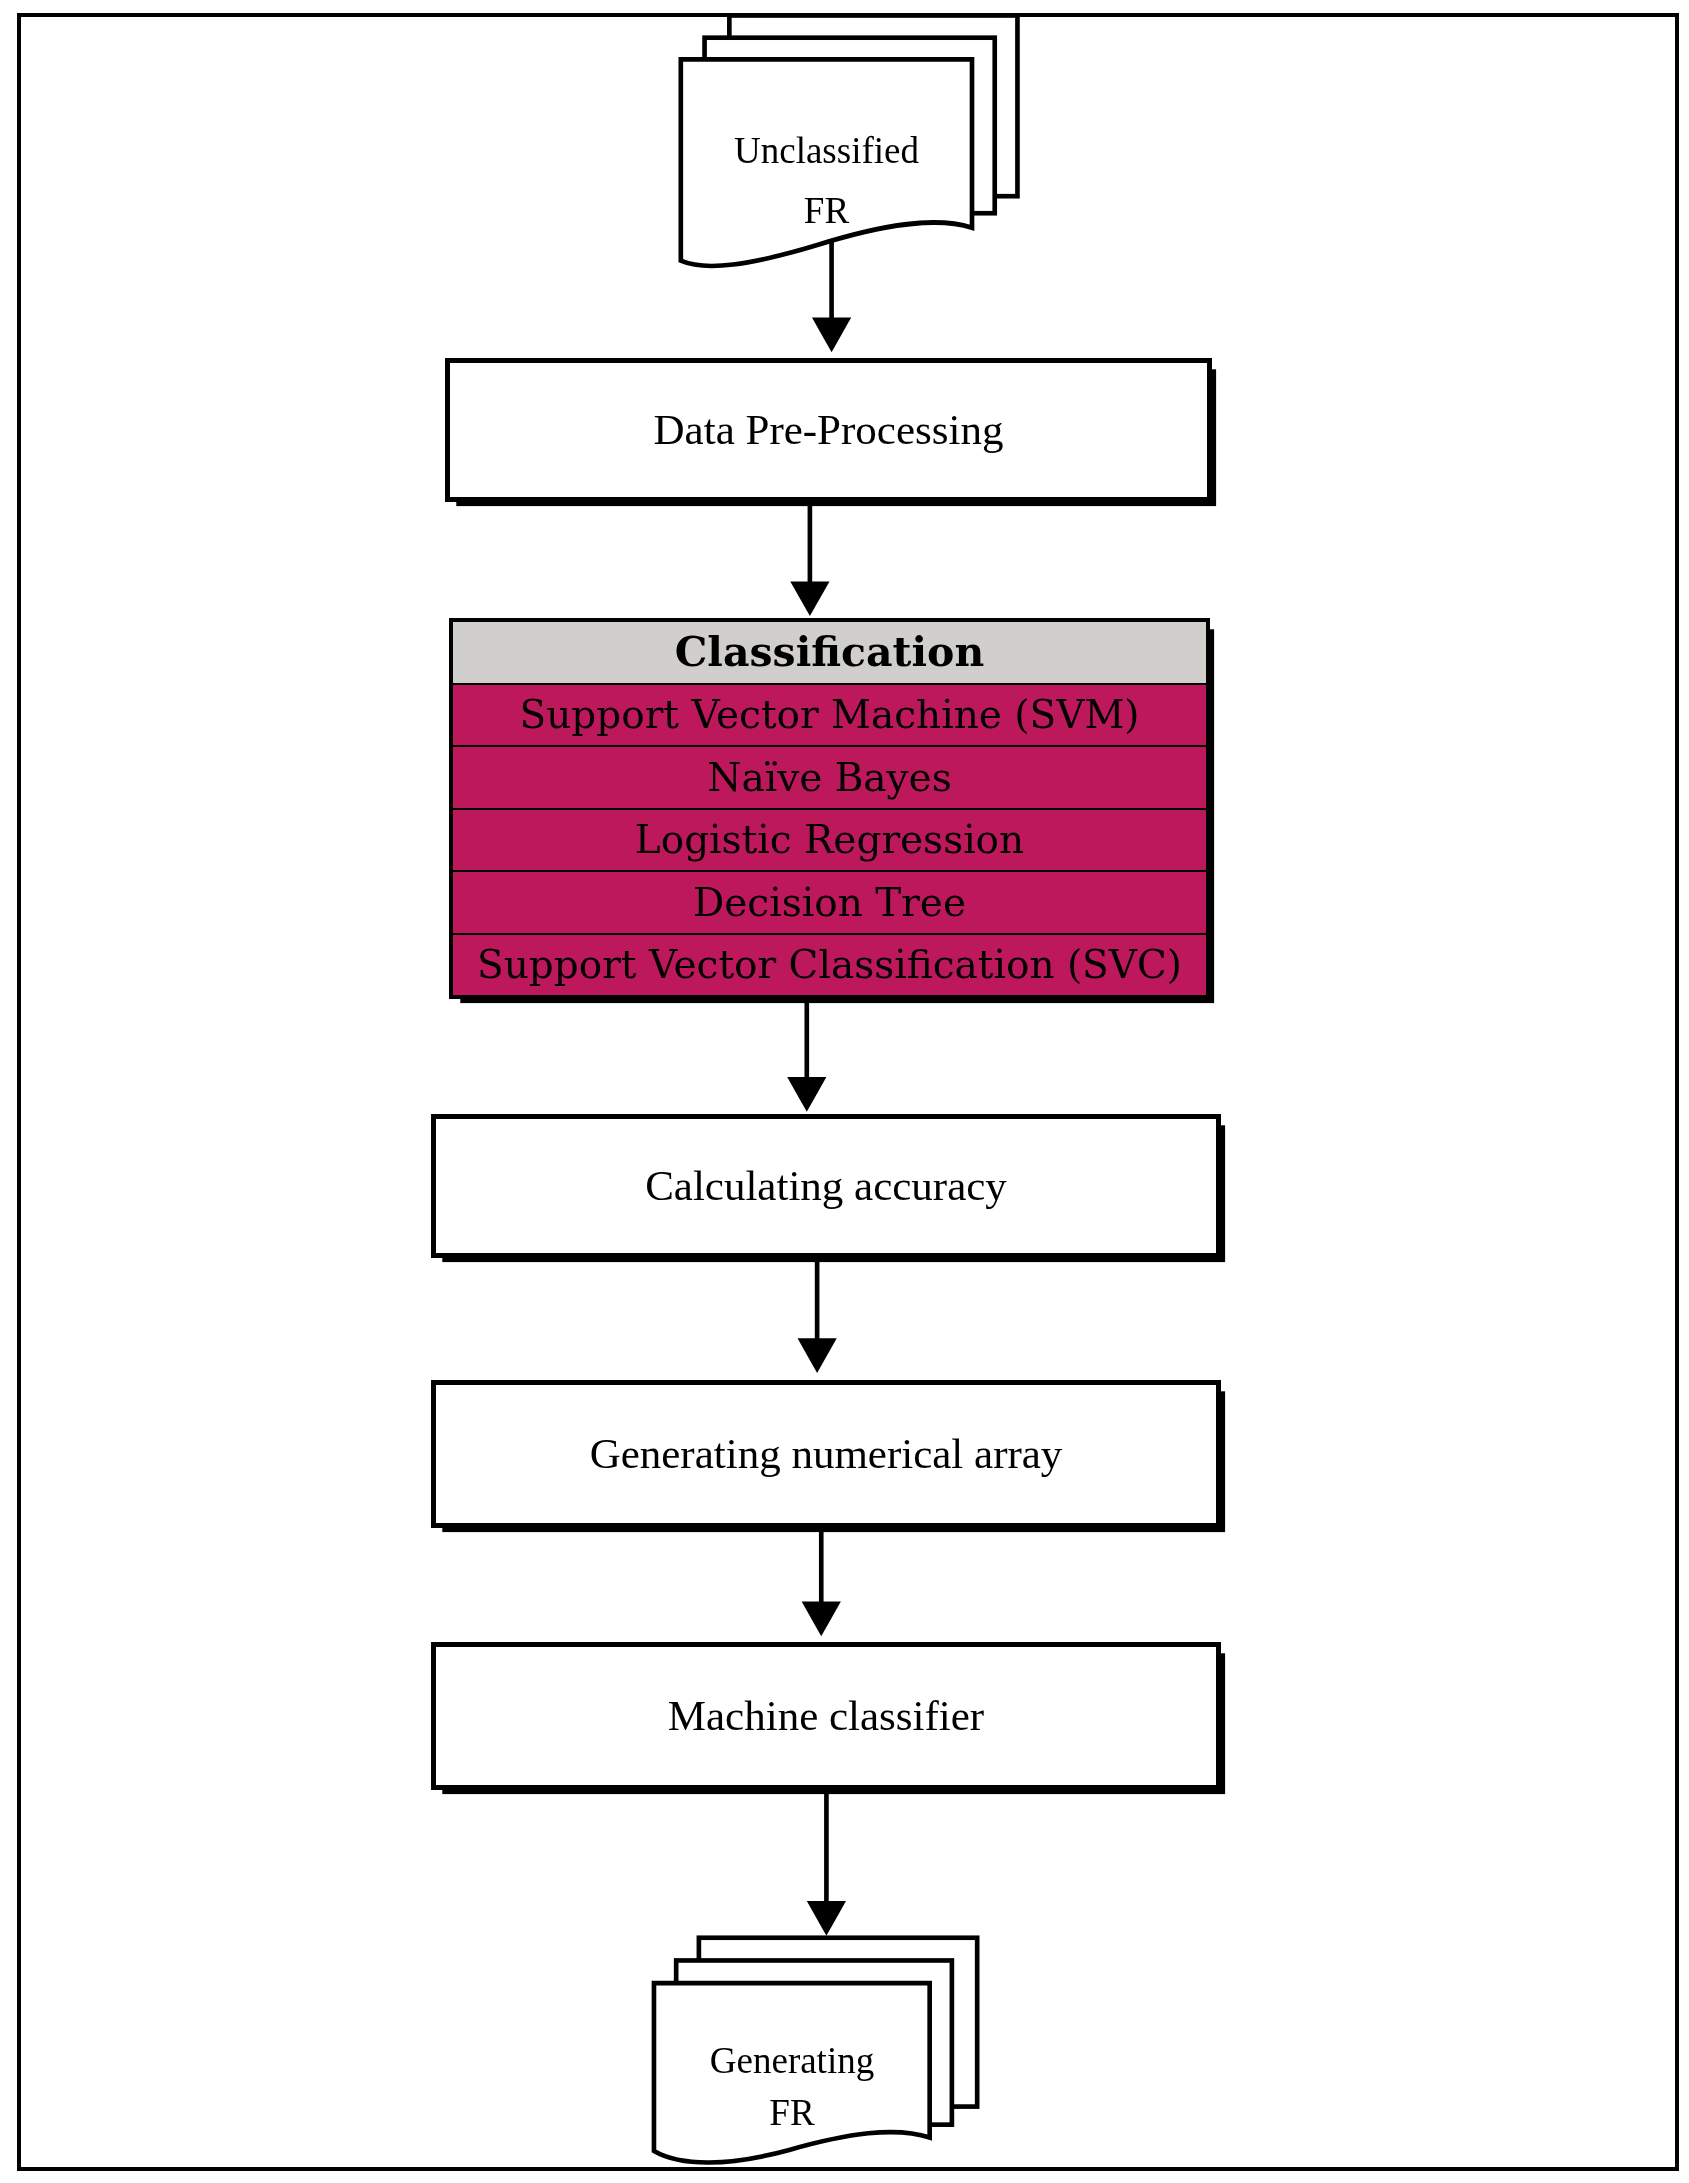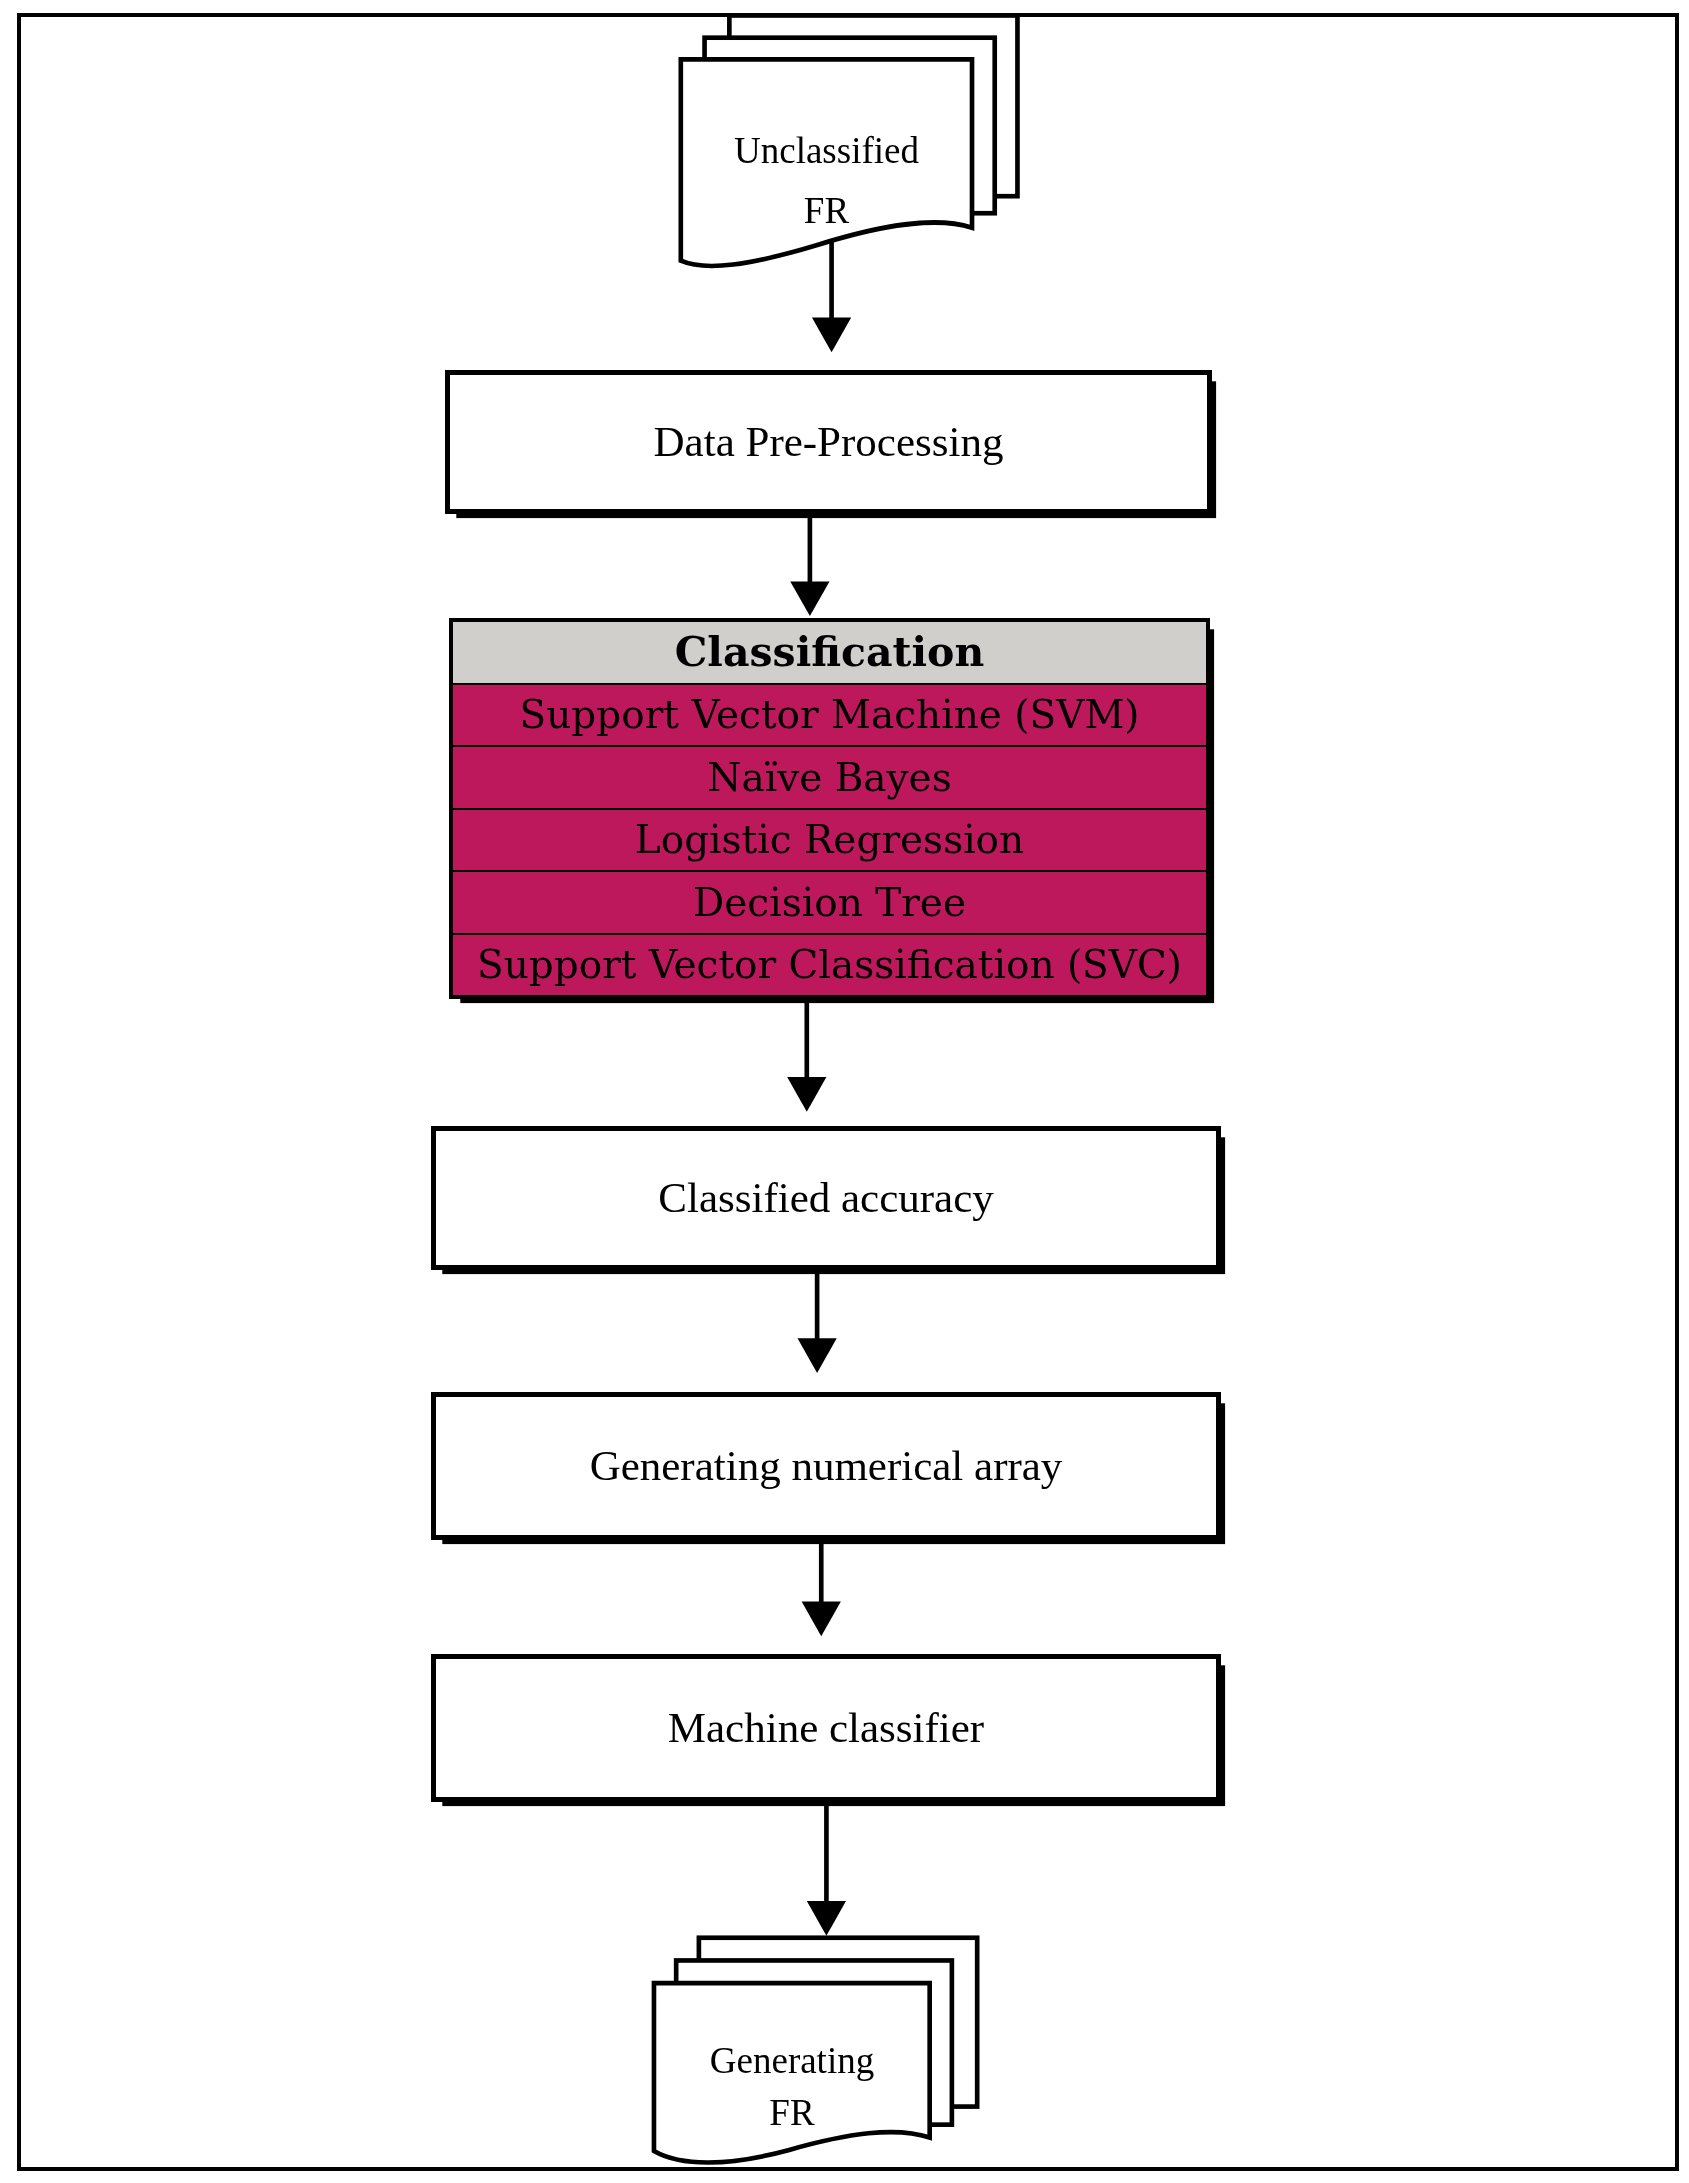--- a/index.html
+++ b/index.html
@@ -28,21 +28,20 @@
   }
   .box {
     position: absolute;
     background: #ffffff;
     border: 5.2px solid #000;
     box-sizing: border-box;
     display: flex;
     align-items: center;
     justify-content: center;
     box-shadow: 7.7px 7.7px 0 -3.6px #000;
-    margin-top: 12px;
   }
   .box-label {
     font-family: "Liberation Serif", serif;
     font-size: 43px;
     line-height: 1.1;
     white-space: nowrap;
     color: #000;
   }
   .doc-label {
     position: absolute;
@@ -156,21 +155,21 @@
     </div>
     <div class="tbl-row">
       <span>Decision Tree</span>
     </div>
     <div class="tbl-row">
       <span>Support Vector Classification (SVC)</span>
     </div>
   </div>
 
   <div class="box" style="left:431px; top:1114px; width:790px; height:144px;">
-    <span class="box-label">Classified accuracy</span>
+    <span class="box-label">Calculating accuracy</span>
   </div>
 
   <div class="box" style="left:431px; top:1380px; width:790px; height:148px;">
     <span class="box-label">Generating numerical array</span>
   </div>
 
   <div class="box" style="left:431px; top:1642px; width:790px; height:148px;">
     <span class="box-label">Machine classifier</span>
   </div>
 

